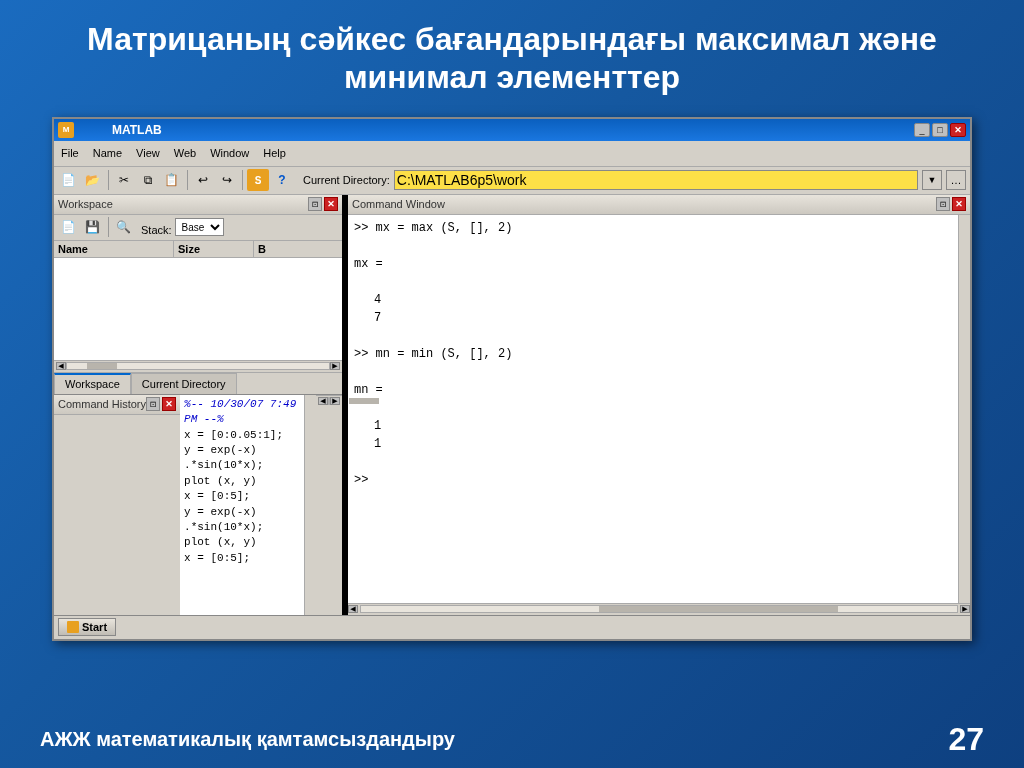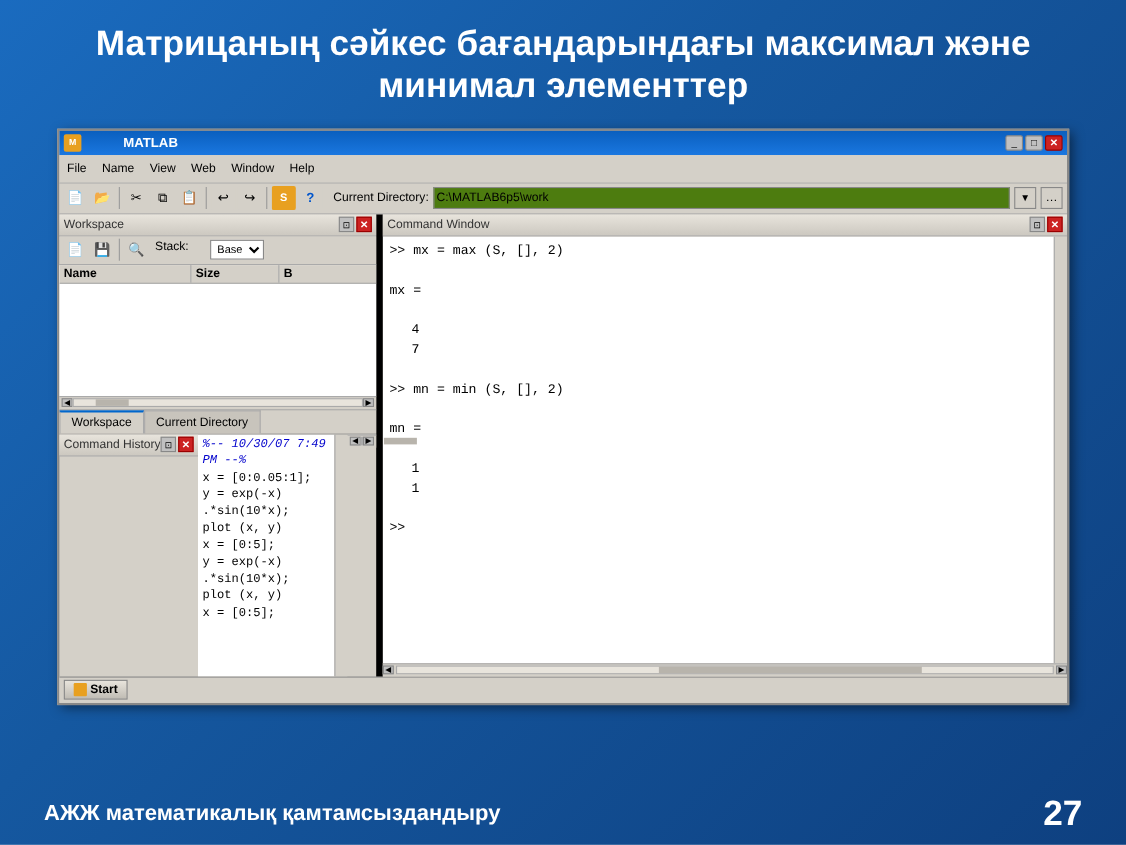--- a/index.html
+++ b/index.html
@@ -145,23 +145,23 @@
     }
 
     .current-dir-label {
       font-size: 11px;
       white-space: nowrap;
     }
 
     .current-dir-input {
       flex: 1;
       height: 20px;
-      font-size: 11px;
+      font-size: 14px;
       border: 1px solid #888;
-      background: #4d7c0f;
+      background: #fde047;
       padding: 0 2px;
     }
 
     .current-dir-dropdown {
       width: 20px;
       height: 20px;
       background: #d4d0c8;
       border: 1px solid #888;
       display: flex;
       align-items: center;
@@ -242,22 +242,22 @@
       display: flex;
       align-items: center;
       padding: 2px 4px;
       height: 26px;
       gap: 2px;
       border-bottom: 1px solid #aaa;
     }
 
     .ws-stack {
       display: flex;
-      align-items: flex-start;
-      gap: 19px;
+      align-items: flex-end;
+      gap: 3px;
       margin-left: 4px;
       font-size: 11px;
     }
 
     .stack-select {
       height: 18px;
       font-size: 10px;
       border: 1px solid #888;
       background: white;
       padding: 0 2px;

